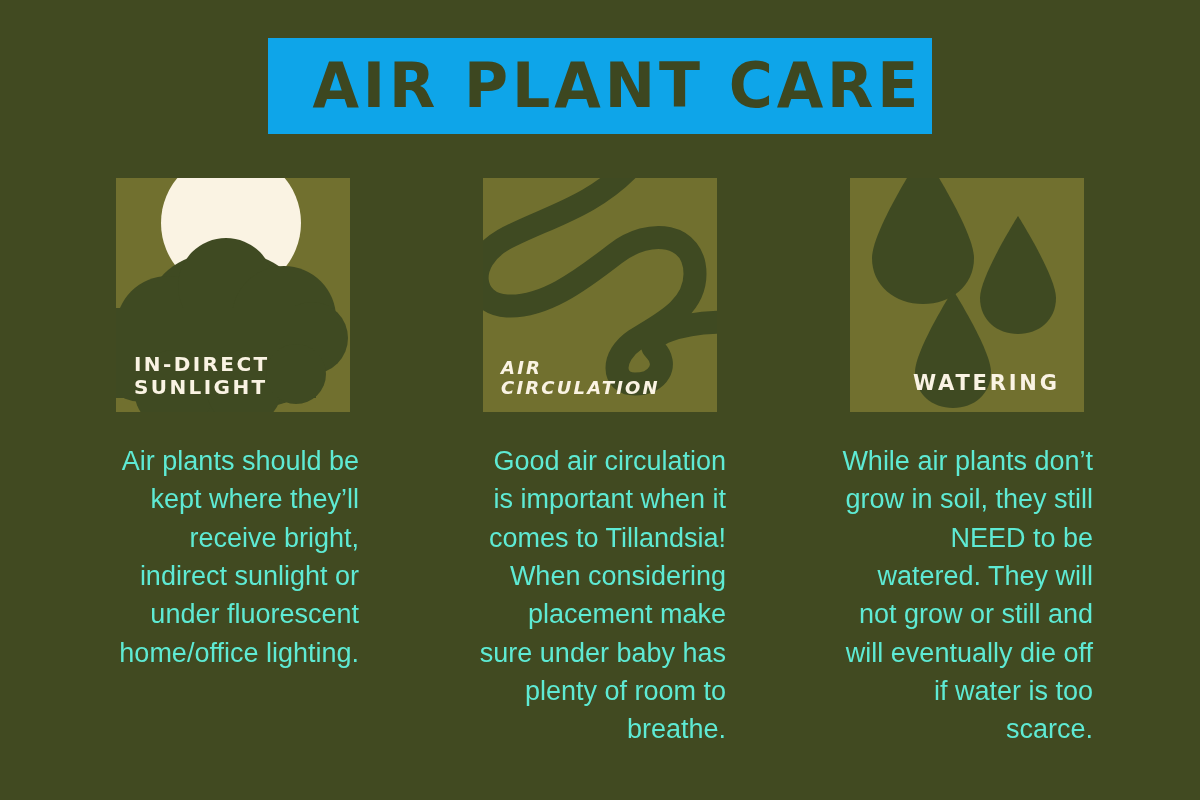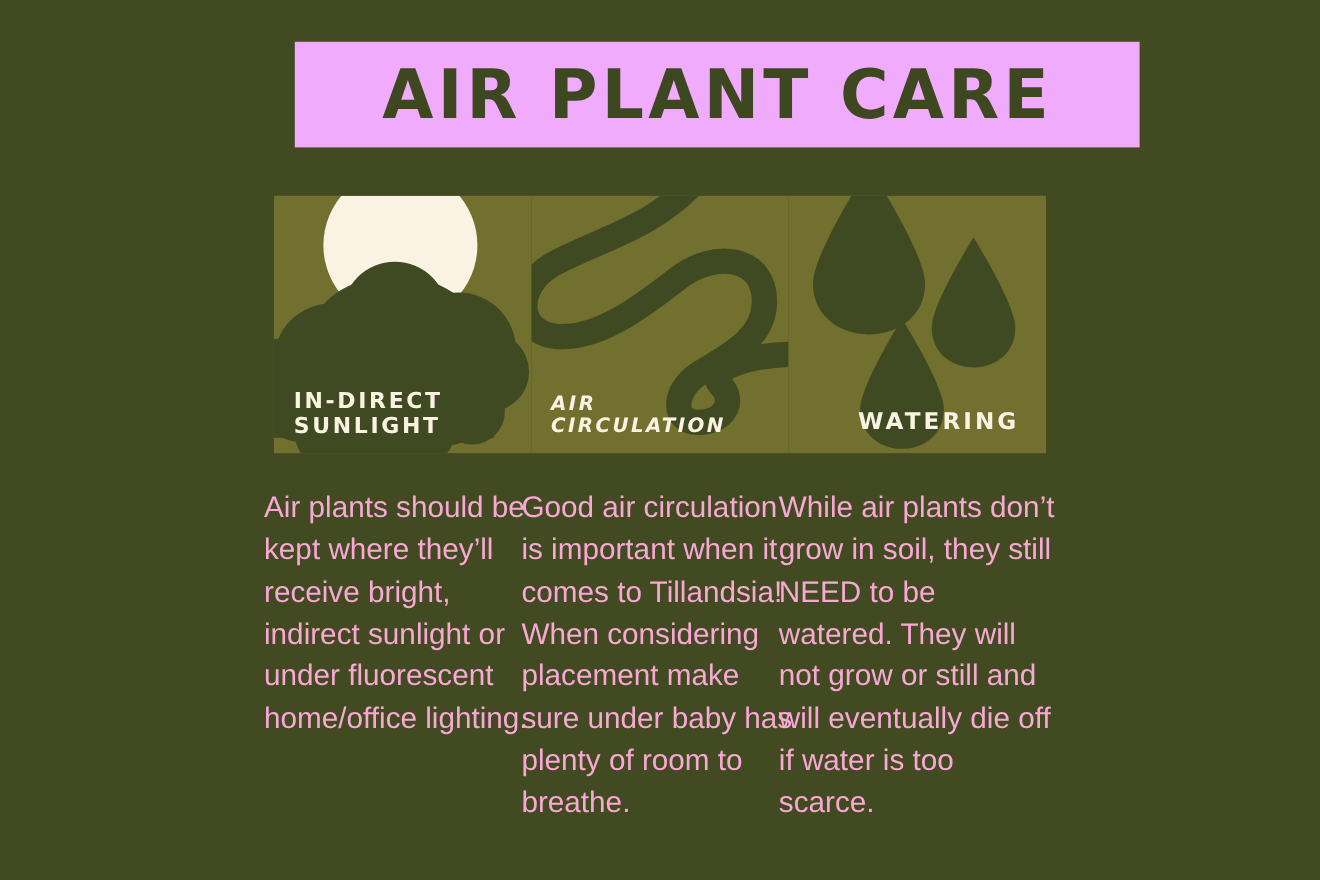--- a/index.html
+++ b/index.html
@@ -19,46 +19,47 @@
     width: 1200px;
     height: 800px;
     background: #414a21;
   }
 
   
   .title-banner {
     position: absolute;
     left: 268px;
     top: 38px;
-    width: 768px;
+    width: 664px;
     height: 96px;
-    background: #f0abfc;
+    background: #0ea5e9;
     display: flex;
     align-items: center;
-    justify-content: center;
+    justify-content: flex-end;
   }
   .title-text {
     color: #3d4720;
     font-family: "DejaVu Sans", sans-serif;
     font-size: 62px;
     font-weight: 700;
     letter-spacing: 4px;
     line-height: 1;
     white-space: nowrap;
     transform: scaleX(0.97);
   }
 
   
   .columns {
     position: absolute;
     left: 0;
     top: 178px;
     width: 1200px;
     display: flex;
     justify-content: center;
+    gap: 133px;
   }
   .column {
     width: 234px;
     display: flex;
     flex-direction: column;
     align-items: center;
   }
 
   
   .tile {
@@ -99,22 +100,22 @@
     bottom: 16px;
     font-size: 21px;
     letter-spacing: 2.8px;
     margin-left: 45px;
   }
 
   
   .body-copy {
     margin-top: 30px;
     width: 252px;
-    text-align: left;
-    color: #f9a8d4;
+    text-align: right;
+    color: #5eead4;
     font-family: "Liberation Sans", sans-serif;
     font-size: 27px;
     line-height: 1.42;
     font-weight: 400;
   }
 </style>
 </head>
 <body>
 
 <div class="poster">

